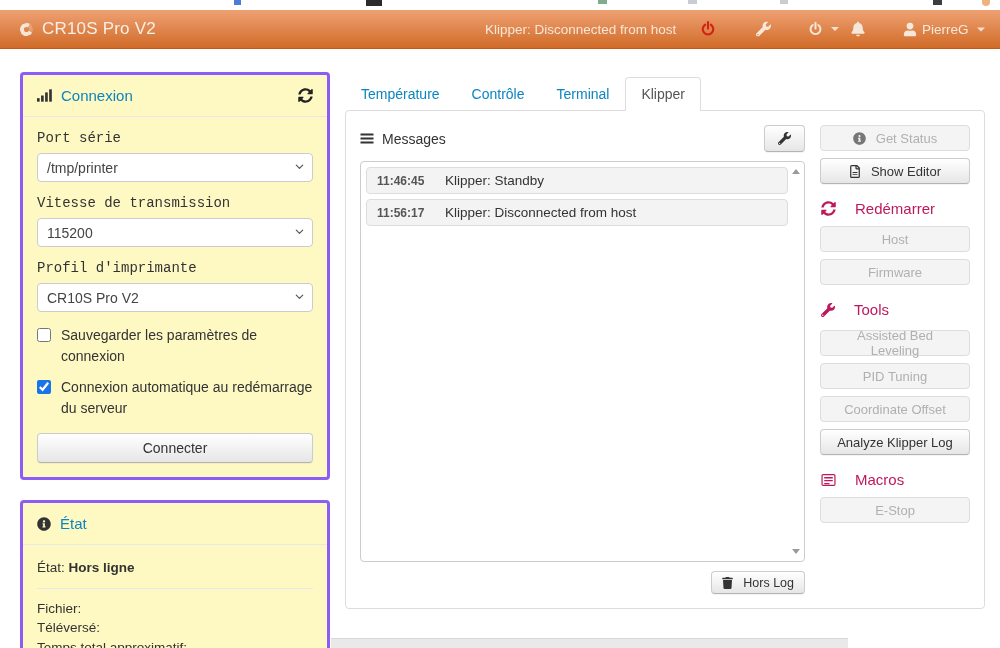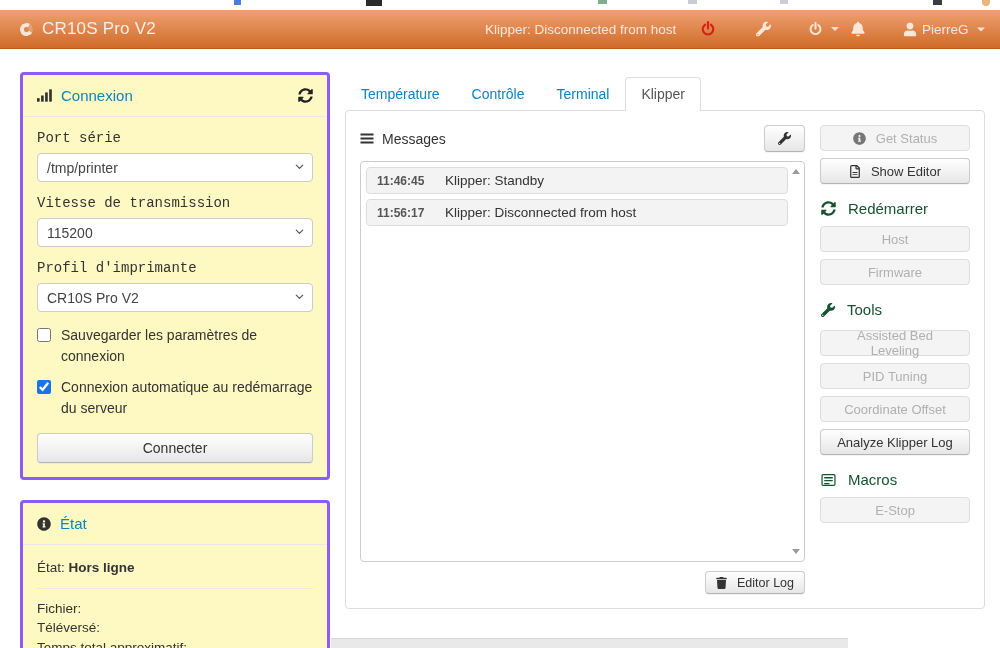--- a/index.html
+++ b/index.html
@@ -95,21 +95,21 @@
   .log-time { font-size:12px; color:#555; min-width:50px; padding-top:1px;font-weight:bold; }
   .log-msg { font-size:13.5px; color:#333; }
   .scroll-caret { position:absolute; right:4px; width:0; height:0; border-left:4px solid transparent; border-right:4px solid transparent; }
   .scroll-up { top:7px; border-bottom:5px solid #9a9a9a; }
   .scroll-down { bottom:7px; border-top:5px solid #9a9a9a; }
   .clearlog-row { display:flex; justify-content:flex-end; margin-top:9px; }
   .btn-small { font-size:12.5px; padding:3px 10px; height:23px; }
 
   .controls-col { width:150px; flex:none; }
   .ctrl-btn { width:100%; height:26px; margin-bottom:7px; }
-  .ctrl-head { display:flex; align-items:center; gap:12px; font-size:15px; color:#14532d; margin:9px 0 9px 1px; }
+  .ctrl-head { display:flex; align-items:center; gap:19px; font-size:15px; color:#be185d; margin:9px 0 9px 1px; }
   .dimtext-icon { color:#777; display:inline-flex; }
 
   .footer-strip { position:absolute; left:331px; top:638px; width:517px; height:10px; background:#e9e9e9; border-top:1px solid #d7d7d7; }
 </style>
 </head>
 <body>
 
 <div class="topstrip">
   <span class="frag" style="left:234px;width:7px;height:5px;background:#4a7dd6;"></span>
   <span class="frag" style="left:366px;width:16px;height:6px;background:#2b2b2b;"></span>
@@ -284,21 +284,21 @@
           </div>
           <span class="scroll-caret scroll-up"></span>
           <span class="scroll-caret scroll-down"></span>
         </div>
 
         <div class="clearlog-row">
           <button class="btn btn-small">
             <svg class="ic" width="11" height="12" viewBox="0 0 448 512">
                 <path d="M432 32H312l-9.4-18.7A24 24 0 0 0 281.1 0H166.8a23.72 23.72 0 0 0-21.4 13.3L136 32H16A16 16 0 0 0 0 48v32a16 16 0 0 0 16 16h416a16 16 0 0 0 16-16V48a16 16 0 0 0-16-16zM53.2 467a48 48 0 0 0 47.9 45h245.8a48 48 0 0 0 47.9-45L416 128H32z"></path>
               </svg>
-            <span>Editor Log</span>
+            <span>Hors Log</span>
           </button>
         </div>
       </div>
 
       <div class="controls-col">
         <button class="btn ctrl-btn" disabled="">
           <span class="dimtext-icon">
               <svg class="ic" width="13" height="13" viewBox="0 0 512 512">
                 <path d="M256 8C119.043 8 8 119.083 8 256c0 136.997 111.043 248 248 248s248-111.003 248-248C504 119.083 392.957 8 256 8zm0 110c23.196 0 42 18.804 42 42s-18.804 42-42 42-42-18.804-42-42 18.804-42 42-42zm56 254c0 6.627-5.373 12-12 12h-88c-6.627 0-12-5.373-12-12v-24c0-6.627 5.373-12 12-12h12v-64h-12c-6.627 0-12-5.373-12-12v-24c0-6.627 5.373-12 12-12h64c6.627 0 12 5.373 12 12v100h12c6.627 0 12 5.373 12 12v24z"></path>
               </svg>

